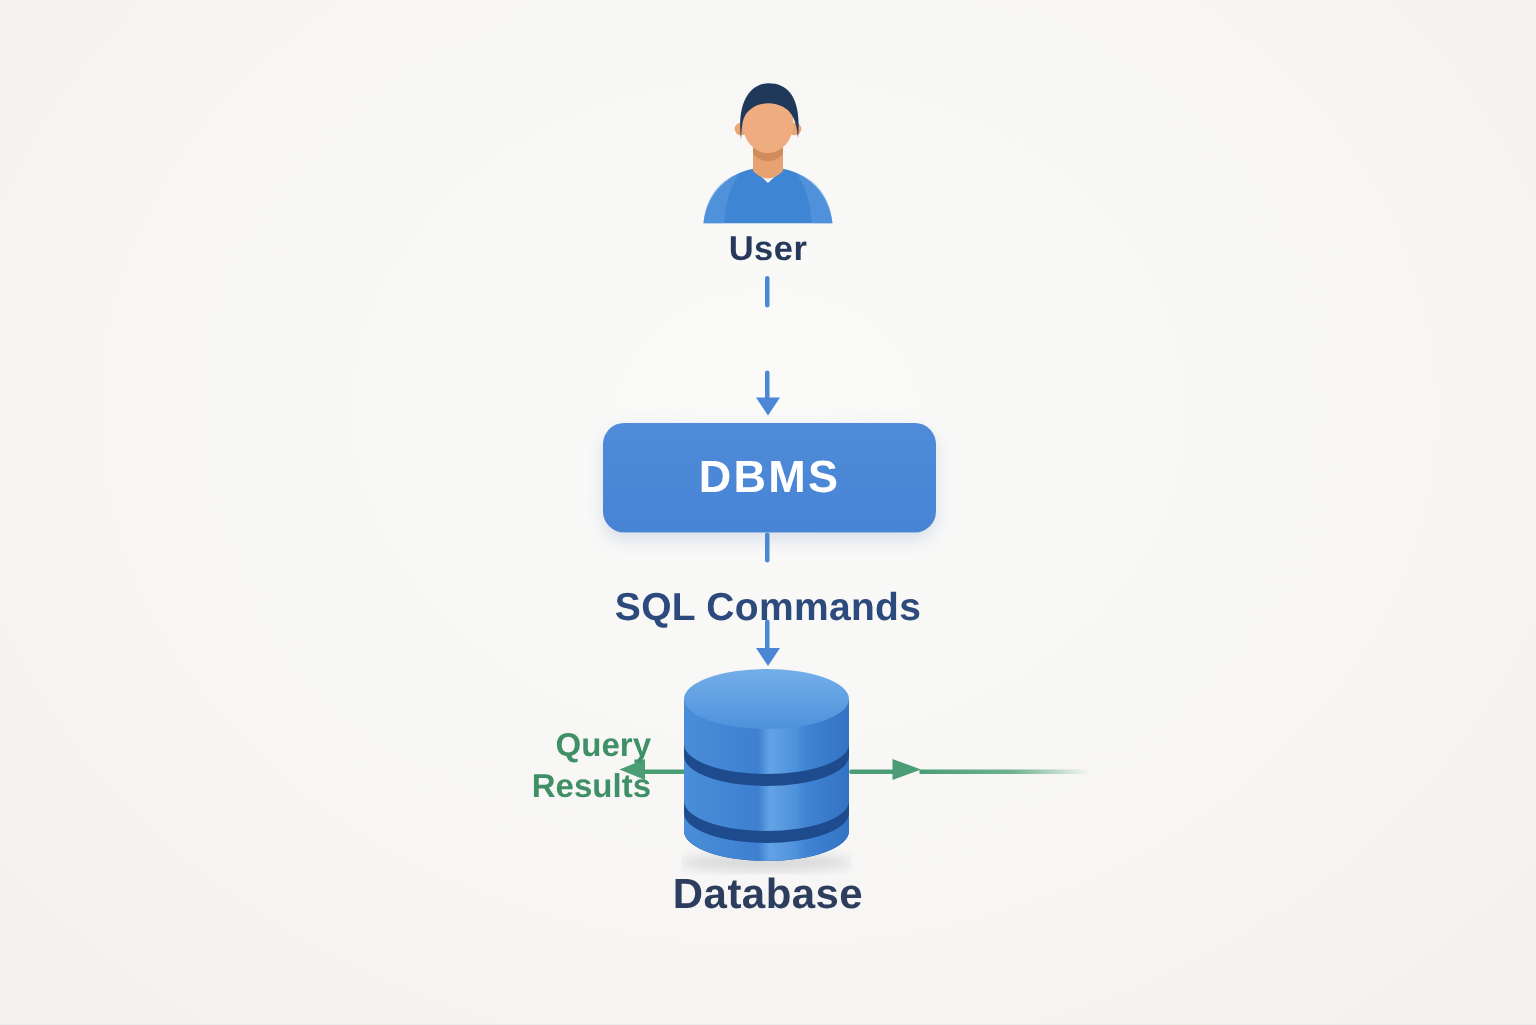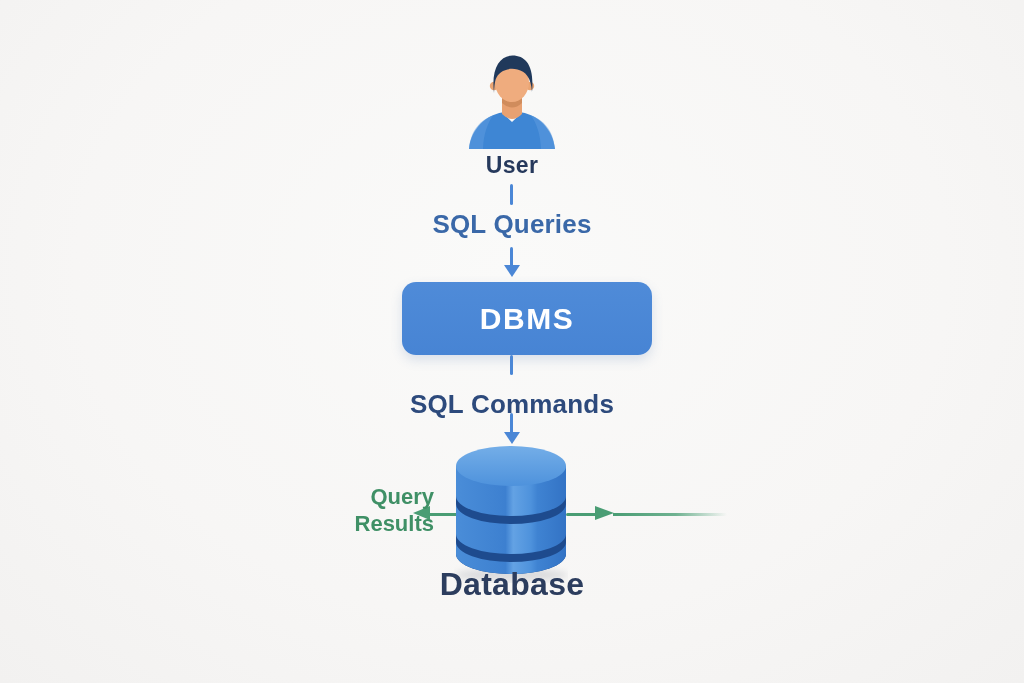--- a/index.html
+++ b/index.html
@@ -17,30 +17,30 @@
 
   
   .node-label, .edge-label {
     left: 0; right: 0;
     text-align: center;
     font-weight: 600;
   }
   .lbl-user     { top: 152px; font-size: 23px; color: #26395c; letter-spacing: .3px; }
   .lbl-queries  { top: 209px; font-size: 26px; color: #3a68a8; letter-spacing: .2px; }
   .lbl-commands { top: 389px; font-size: 26px; color: #2d4a7c; letter-spacing: .2px; }
-  .lbl-database { top: 566px; font-size: 32px; color: #2c3d5e; letter-spacing: .3px; }
+  .lbl-database { top: 580px; font-size: 28px; color: #2c3d5e; letter-spacing: .3px; }
   .lbl-results  {
     left: 334px; top: 483px; width: 100px;
     font-size: 22px; line-height: 27px; font-weight: 600;
     color: #3f9066; text-align: right;
   }
 
   
   .dbms-box {
-    left: 402px; top: 282px; width: 250px; height: 73px;
+    left: 402px; top: 282px; width: 222px; height: 73px;
     background: linear-gradient(180deg, #4f8bd8 0%, #4784d4 100%);
     border-radius: 14px;
     box-shadow: 0 5px 12px rgba(70,110,170,.18);
     display: flex; align-items: center; justify-content: center;
     color: #ffffff; font-size: 30px; font-weight: 700; letter-spacing: 1.5px;
   }
 
   
   .vline { width: 3px; background: #4b87d6; border-radius: 2px; left: 510px; }
   .vline-1 { top: 184px; height: 21px; }
@@ -101,21 +101,20 @@
 
     <path d="M33 46 C30 21 39 8.5 51.5 8.5 C65 8.5 73.5 19 71 45
              C70 30 64.5 24.5 56.5 22.5 C46 20 37.5 25 34.8 32
              C33.6 35.5 33.2 40.5 33 46 Z" fill="#20395b"></path>
   </svg>
 
   <div class="abs node-label lbl-user">User</div>
 
   <div class="abs vline vline-1"></div>
 
-  <div class="abs edge-label lbl-queries">SQL Queries</div>
 
   <div class="abs vline arrow-shaft-1"></div>
   <div class="abs arrow-head-down arrow-head-1"></div>
 
   <div class="abs dbms-box">
     <span>DBMS</span>
   </div>
 
   <div class="abs vline vline-2"></div>
 

